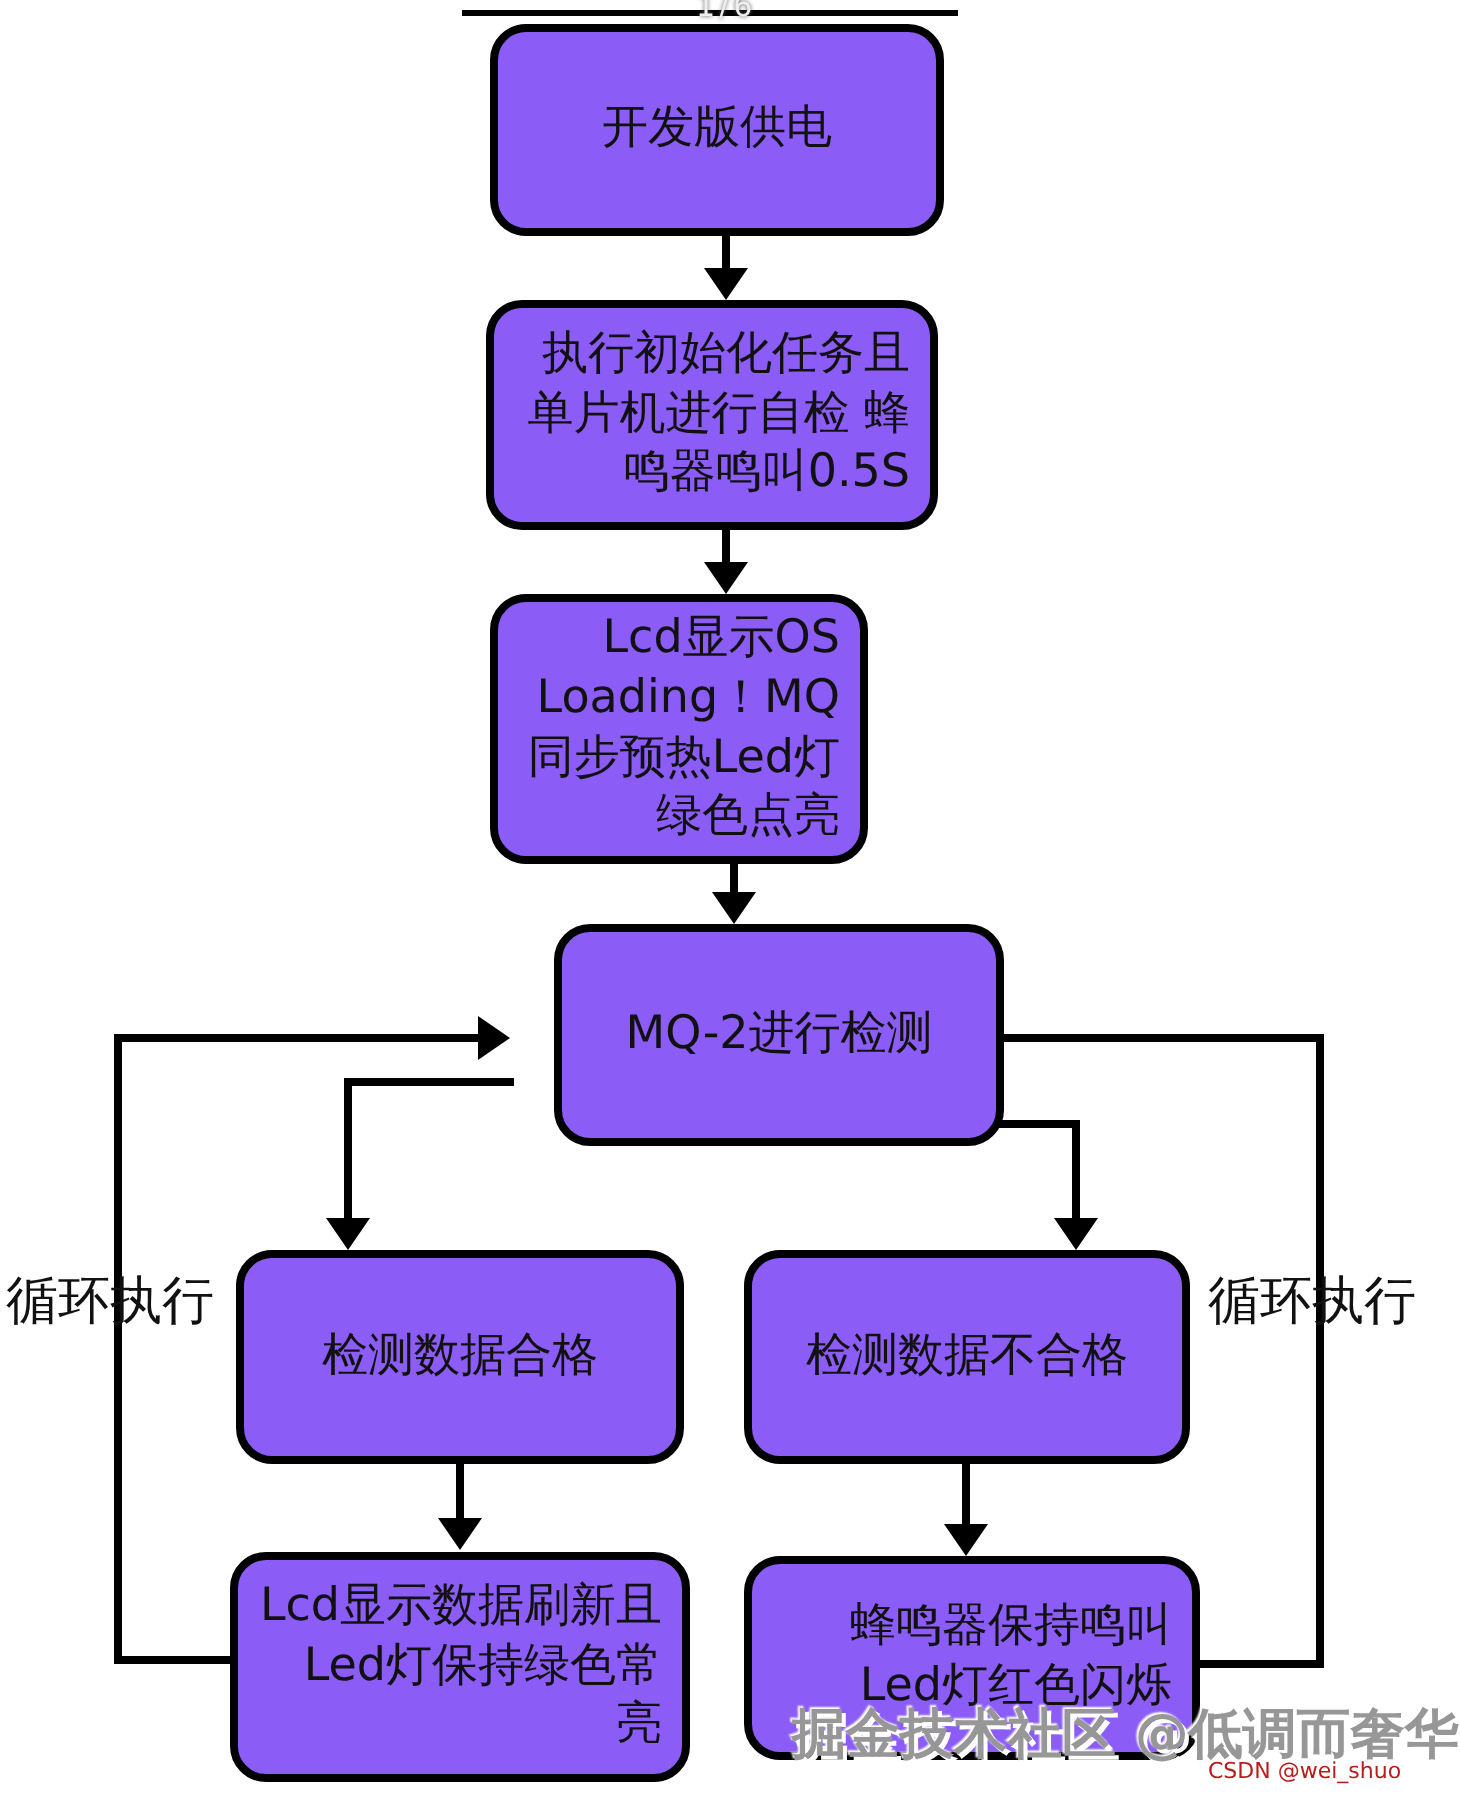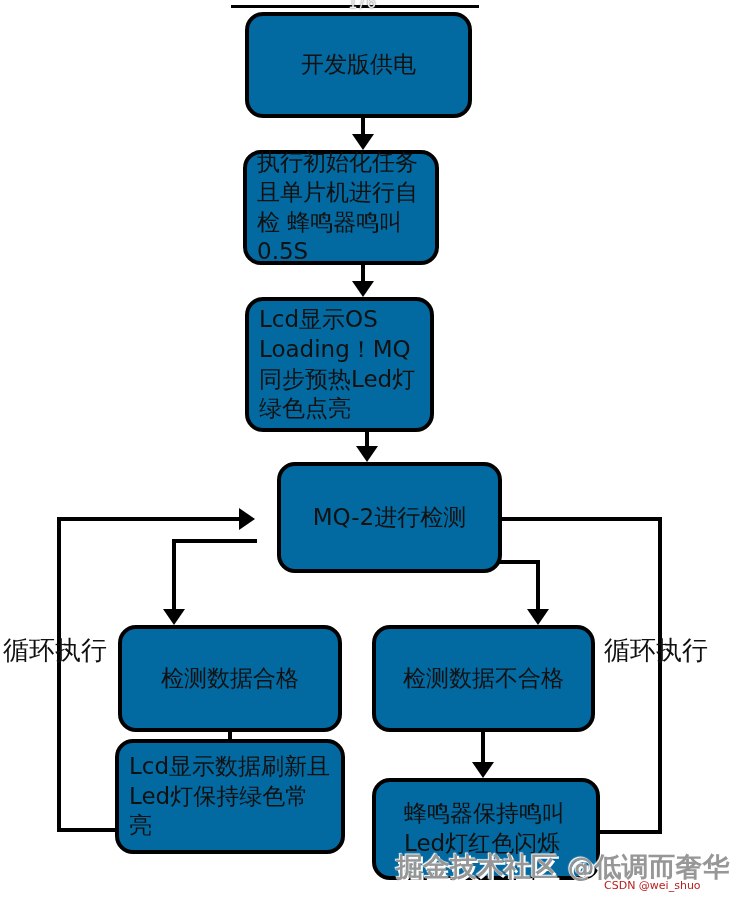--- a/index.html
+++ b/index.html
@@ -3,23 +3,23 @@
 <meta charset="utf-8">
 <style>
   html,body{margin:0;padding:0;background:#ffffff;}
   body{font-family:"DejaVu Sans", sans-serif;}
   .canvas{
     position:relative;width:730px;height:900px;background:#ffffff;
     overflow:hidden;color:#111;
   }
   .node{
     position:absolute;box-sizing:border-box;
-    border:4px solid #000;border-radius:18px;background:#0369a1;
+    border:4px solid #000;border-radius:18px;background:#8b5cf6;
     display:flex;align-items:center;justify-content:center;
-    text-align:left;font-size:23px;line-height:1.3;color:#111;
+    text-align:right;font-size:23px;line-height:1.3;color:#111;
     padding:4px 10px;z-index:2;
   }
   .line{position:absolute;background:#000;z-index:1;}
   .tri-down{
     position:absolute;width:0;height:0;z-index:1;
     border-left:11px solid transparent;border-right:11px solid transparent;
     border-top:16px solid #000;
   }
   .tri-right{
     position:absolute;width:0;height:0;z-index:1;
@@ -53,41 +53,41 @@
 
 <div class="canvas">
 
   <div class="line" style="left:231px;top:5px;width:248px;height:3px;"></div>
   <div class="page-indicator">1/6</div>
 
   <div class="node" style="left:245px;top:12px;width:227px;height:106px;">
     <span>开发版供电</span>
   </div>
 
-  <div class="node" style="left:243px;top:150px;width:196px;height:115px;">
+  <div class="node" style="left:243px;top:150px;width:226px;height:115px;">
     <span>执行初始化任务且单片机进行自检 蜂鸣器鸣叫0.5S</span>
   </div>
 
   <div class="node" style="left:245px;top:297px;width:189px;height:135px;">
     <span>Lcd显示OS Loading！MQ同步预热Led灯绿色点亮</span>
   </div>
 
   <div class="node" style="left:255px;top:462px;width:225px;height:111px;margin-left:22px;">
     <span>MQ-2进行检测</span>
   </div>
 
   <div class="node" style="left:372px;top:625px;width:223px;height:107px;">
     <span>检测数据不合格</span>
   </div>
 
   <div class="node" style="left:118px;top:625px;width:224px;height:107px;">
     <span>检测数据合格</span>
   </div>
 
-  <div class="node" style="left:115px;top:739px;width:230px;height:115px;">
+  <div class="node" style="left:115px;top:776px;width:230px;height:115px;">
     <span>Lcd显示数据刷新且Led灯保持绿色常亮</span>
   </div>
 
   <div class="node" style="left:372px;top:778px;width:228px;height:102px;padding-left:28px;">
     <span>蜂鸣器保持鸣叫 Led灯红色闪烁</span>
   </div>
 
   <div class="line" style="left:361px;top:118px;width:4px;height:20px;"></div>
   <div class="tri-down" style="left:352px;top:134px;"></div>
 

